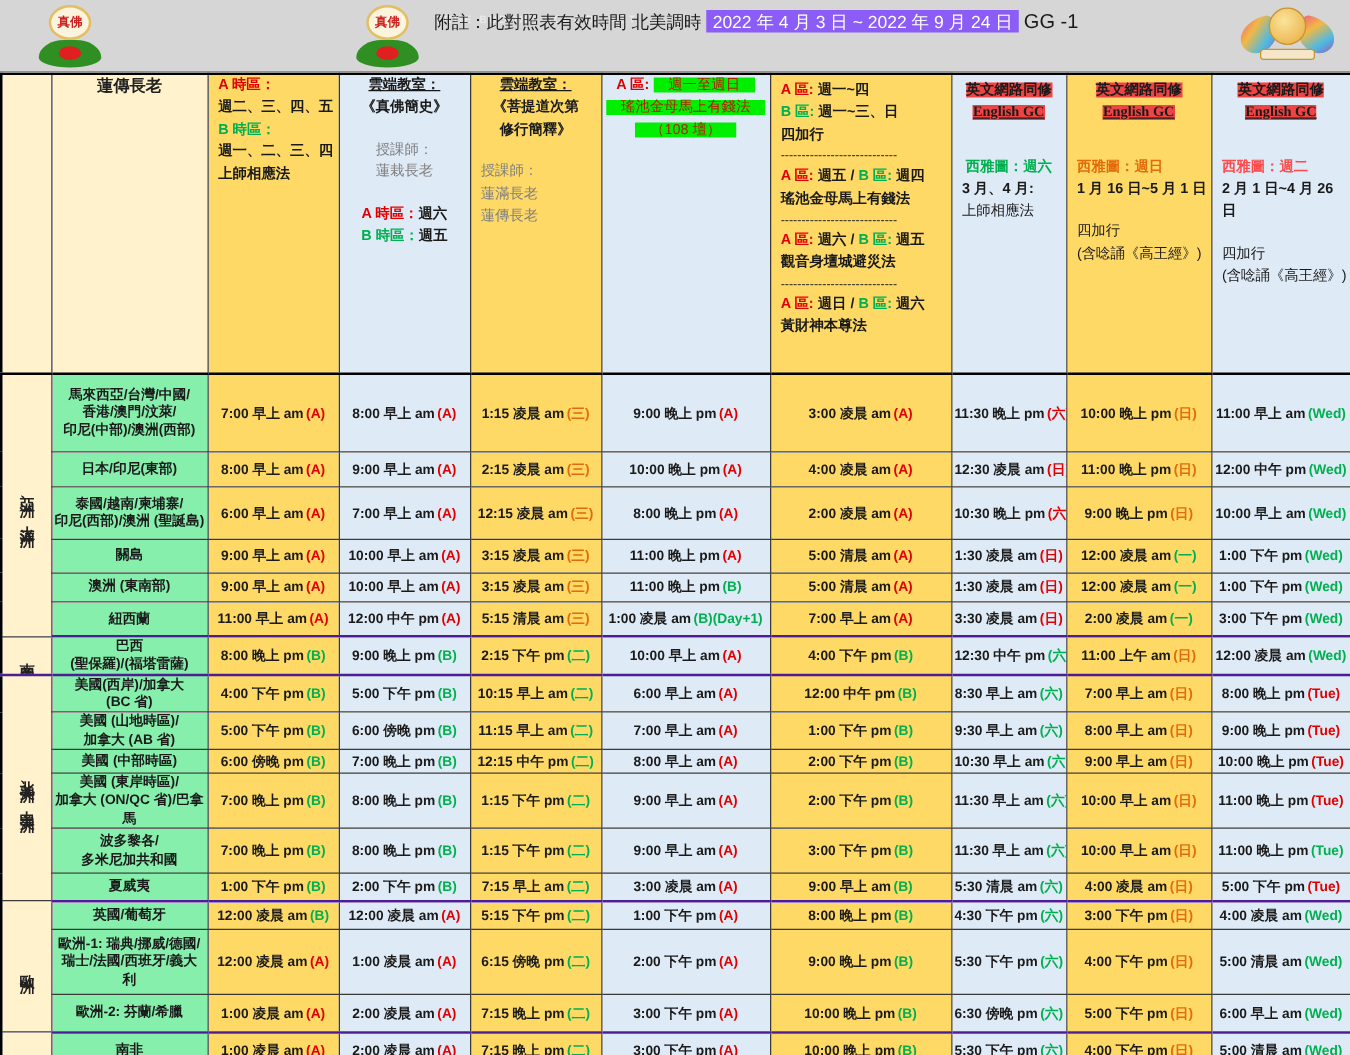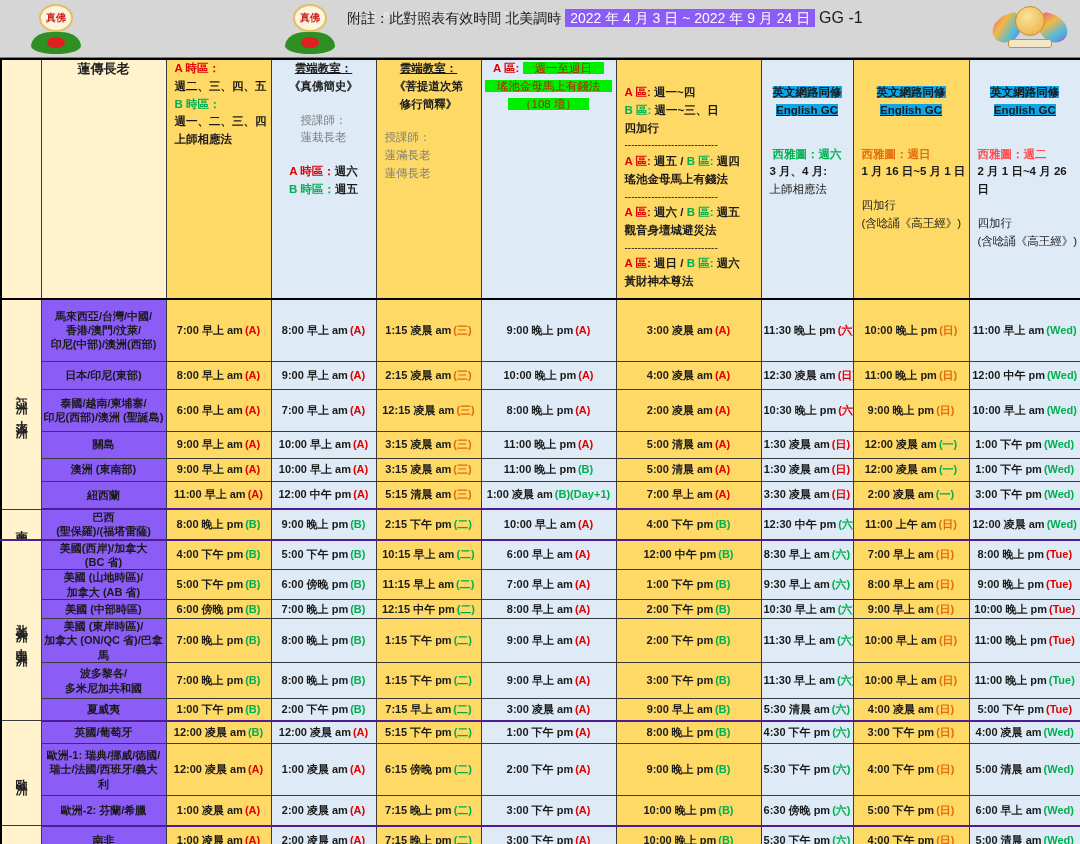--- a/index.html
+++ b/index.html
@@ -45,42 +45,42 @@
   tr.group-end td { border-bottom:2px solid #4c1d95; }
 
   .c-cream { background:#FFF2CC; }
   .c-y { background:#FFD966; }
   .c-b { background:#DEEAF6; }
 
   .hdr { font-size:11.5px; color:#1a1a1a; }
   .hdr p { margin:0; line-height:1.55; } .hdr .gap-m { height:16px; } .hdr .gap-l { height:26px; }
   .hdr-flex { display:flex; flex-direction:column; height:100%; }
   .v-center { justify-content:center; }
-  .v-top { padding-top:24px; }
+  .v-top { padding-top:4px; }
   .t-center { text-align:center; }
   .t-left { text-align:left; padding-left:6px; }
 
   .b { font-weight:bold; }
   .red { color:#E00000; font-weight:bold; }
   .green { color:#00B050; font-weight:bold; }
   .orange { color:#E36C0A; font-weight:bold; }
   .pink { color:#FF4B4B; font-weight:bold; }
   .gray { color:#7F7F7F; }
   .u { text-decoration:underline; }
-  .hl-yellow { background:#0ea5e9; }
+  .hl-yellow { background:#ef4444;font-family:Liberation Serif, serif; }
   .hl-green { background:#00EE00; color:#B22000; font-weight:normal; padding:0 12px; }
   .divider { color:#222; letter-spacing:0; white-space:nowrap; font-size:10px; line-height:1.3; }
 
   .practice-hdr { display:flex; height:100%; align-items:center; justify-content:center;
       font-weight:bold; font-size:13px; color:#222; }
 
   .region-cell { background:#FFF2CC; text-align:center; vertical-align:middle;
       writing-mode:vertical-rl; text-orientation:upright; font-weight:bold; font-size:12px;
       letter-spacing:3px; color:#222; padding:4px 0; }
-  .loc-cell { background:#8b5cf6; text-align:center; font-weight:bold; font-size:11px; color:#1a1a1a; line-height:1.3; }
+  .loc-cell { background:#86efac; text-align:center; font-weight:bold; font-size:11px; color:#1a1a1a; line-height:1.3; }
   .time-cell { text-align:center; font-size:11px; white-space:nowrap; }
   .time-cell .ttext { font-weight:bold; color:#1a1a1a; }
   .time-cell .tag { font-weight:bold; margin-left:2px; }
   .tag-r { color:#E00000; } .tag-g { color:#00B050; } .tag-o { color:#E36C0A; }
 </style>
 </head>
 <body>
 
 <div class="page">
 

